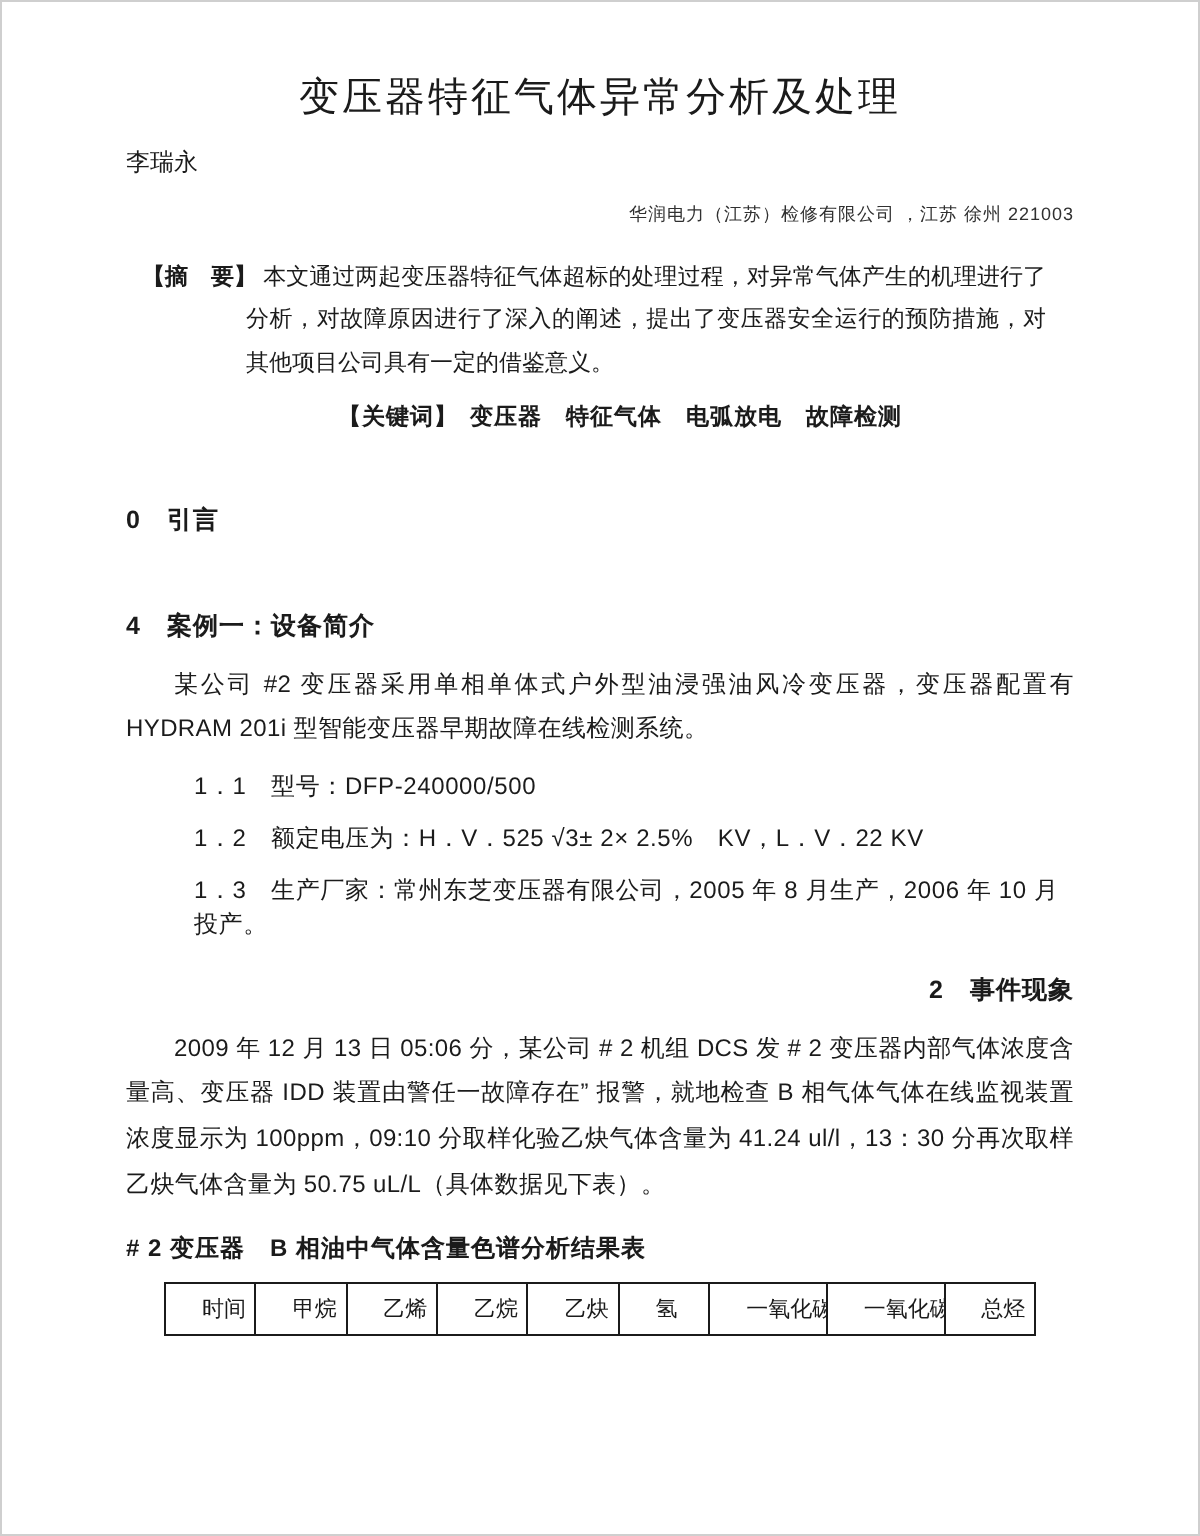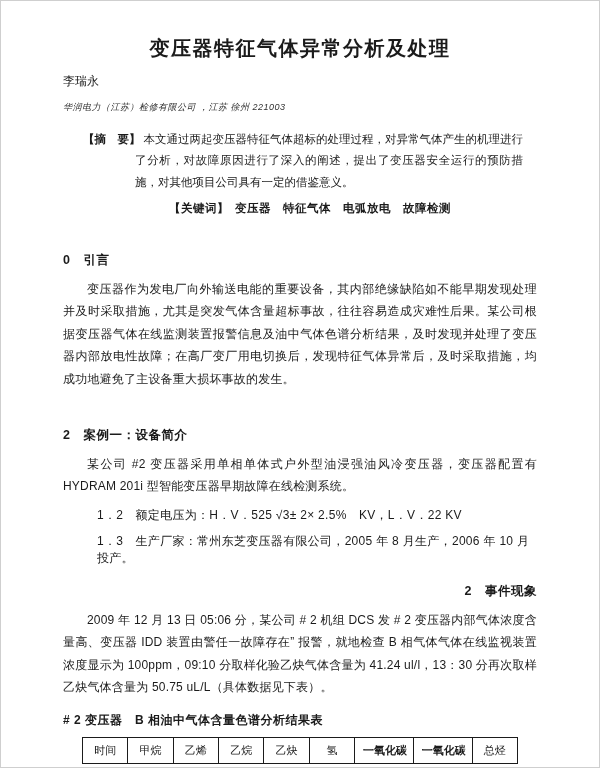--- a/index.html
+++ b/index.html
@@ -10,37 +10,36 @@
     margin: 0 auto;
     background: #ffffff;
     border: 1px solid #cfcfcf;
     padding: 34px 62px 0 62px;
     overflow: hidden;
     color: #1b1b1b;
   }
   .title {
     text-align: center;
     font-size: 20px;
-    font-weight: bold;
+    font-weight: normal;
     letter-spacing: 1.5px;
   }
   .author {
     font-size: 12px;
     margin-top: 11px;
   }
   .affiliation {
-    text-align: left;
+    text-align: right;
     font-size: 9px;
     color: #303030;
     margin-top: 11px;
     letter-spacing: 0.5px;
-    font-style: italic;
   }
   .abstract {
-    margin: 15px 14px 0 20px;
+    margin: 15px 14px 0 8px;
     padding-left: 52px;
     text-indent: -52px;
     font-size: 11.5px;
     line-height: 1.85;
     text-align: justify;
   }
   .abstract .label { font-weight: bold; margin-right: 3px; }
   .keywords {
     margin: 8px 0 0 20px;
     font-size: 11.5px;
@@ -81,46 +80,46 @@
     width: 92%;
     margin: 8px auto 0 auto;
     border-collapse: collapse;
     table-layout: fixed;
   }
   table.gas th {
     border: 1px solid #1b1b1b;
     font-size: 11px;
     font-weight: normal;
     text-align: center;
-    padding: 5px 8px;
+    padding: 5px 18px;
     white-space: nowrap;
     overflow: hidden;
   }
-  table.gas th.wide { width: 13.5%; font-weight: bold; }
+  table.gas th.wide { width: 13.5%; }
 </style>
 </head>
 <body>
 
 <div class="page">
 
   <h1 class="title">变压器特征气体异常分析及处理</h1>
 
   <div class="author">李瑞永</div>
 
   <div class="affiliation">华润电力（江苏）检修有限公司 ，江苏 徐州 221003</div>
 
   <p class="abstract"><span class="label">【摘　要】</span><span>本文通过两起变压器特征气体超标的处理过程，对异常气体产生的机理进行了分析，对故障原因进行了深入的阐述，提出了变压器安全运行的预防措施，对其他项目公司具有一定的借鉴意义。</span></p>
 
   <p class="keywords"><span class="label">【关键词】</span><span>变压器　特征气体　电弧放电　故障检测</span></p>
 
   <h2 class="sec">0　引言</h2>
-  <p class="body-par">变压器作为发电厂向外输送电能的重要设备，其内部绝缘缺陷如不能早期发现处理并及时采取措施，尤其是突发气体含量超标事故，往往容易造成灾难性后果。某公司根据变压器气体在线监测装置报警信息及油中气体色谱分析结果，及时发现并处理了变压器内部放电性故障；在高厂变厂用电切换后，发现特征气体异常后，及时采取措施，均成功地避免了主设备重大损坏事故的发生。</p>
 
-  <h2 class="sec">2　案例一：设备简介</h2>
+  <h2 class="sec">4　案例一：设备简介</h2>
   <p class="body-par">某公司 #2 变压器采用单相单体式户外型油浸强油风冷变压器，变压器配置有 HYDRAM 201i 型智能变压器早期故障在线检测系统。</p>
+  <p class="sub-item">1．1　型号：DFP-240000/500</p>
   <p class="sub-item">1．2　额定电压为：H．V．525 √3± 2× 2.5%　KV，L．V．22 KV</p>
   <p class="sub-item">1．3　生产厂家：常州东芝变压器有限公司，2005 年 8 月生产，2006 年 10 月投产。</p>
 
   <h2 class="sec tight">2　事件现象</h2>
   <p class="body-par">2009 年 12 月 13 日 05:06 分，某公司 # 2 机组 DCS 发 # 2 变压器内部气体浓度含量高、变压器 IDD 装置由警任一故障存在” 报警，就地检查 B 相气体气体在线监视装置浓度显示为 100ppm，09:10 分取样化验乙炔气体含量为 41.24 ul/l，13：30 分再次取样乙炔气体含量为 50.75 uL/L（具体数据见下表）。</p>
 
   <div class="table-caption"># 2 变压器　B 相油中气体含量色谱分析结果表</div>
 
   <table class="gas">
     <tbody>

